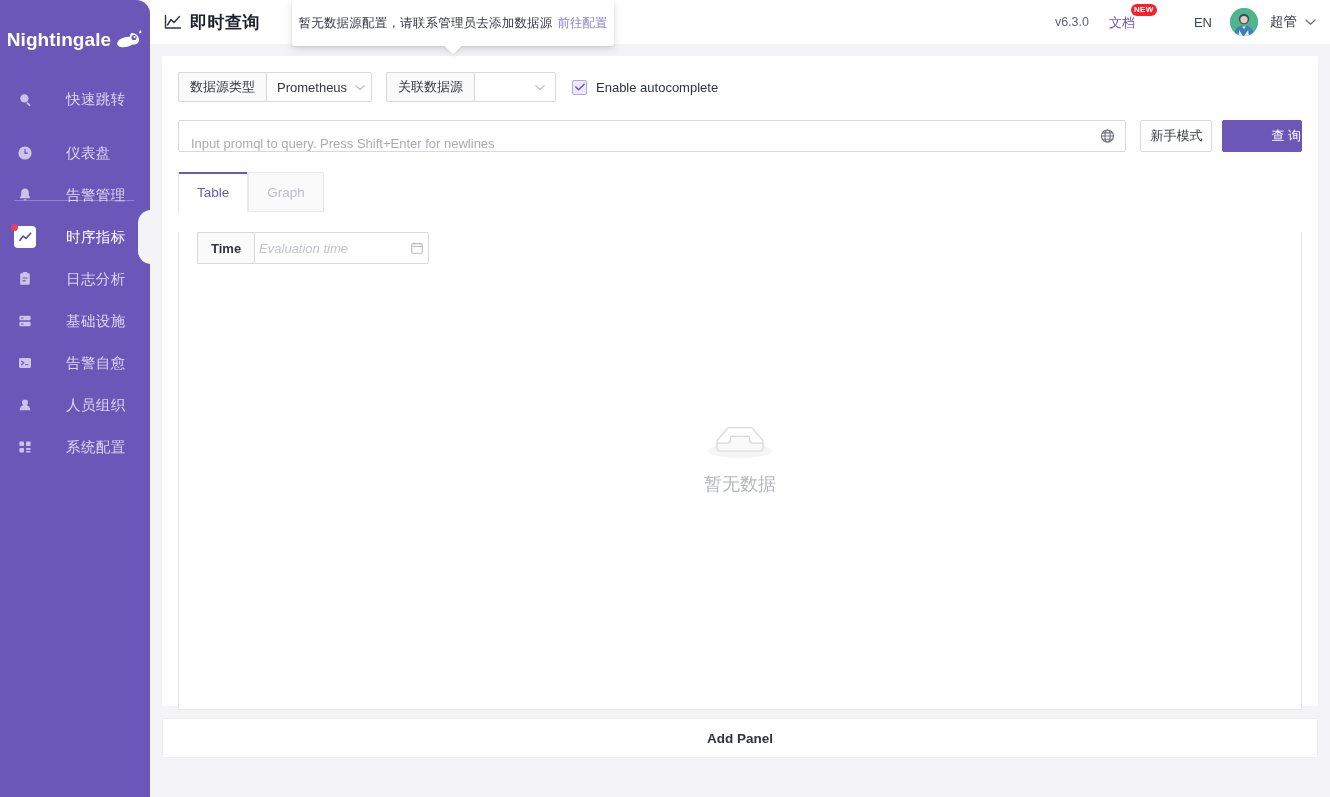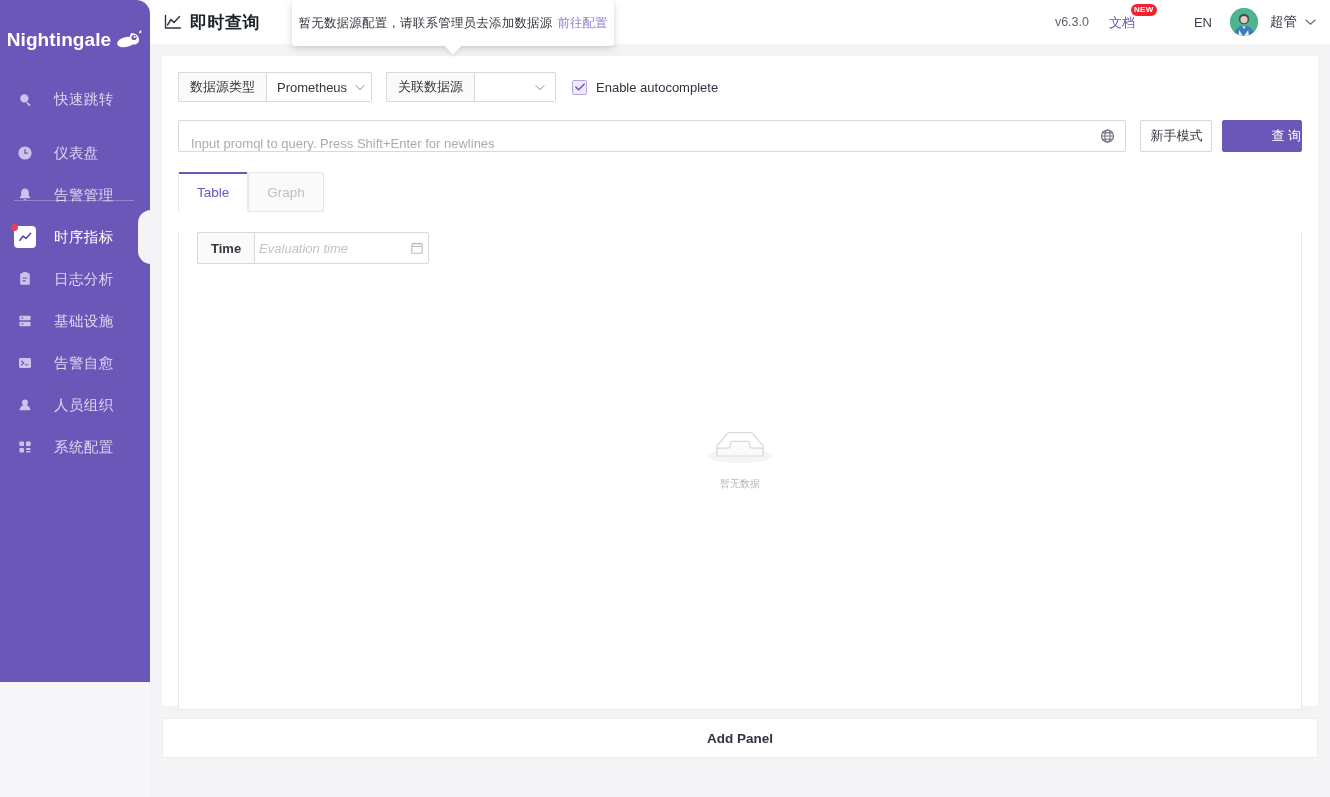--- a/index.html
+++ b/index.html
@@ -7,21 +7,21 @@
     width: 1330px; height: 797px;
     font-family: "Liberation Sans", "DejaVu Sans", sans-serif;
     background: #f7f7f9;
     overflow: hidden;
   }
   body { position: relative; }
 
   
   #sidebar {
     position: absolute; left: 0; top: 0;
-    width: 150px; height: 682px;
+    width: 150px; height: 797px;
     background: #6a57b8;
     border-top-right-radius: 14px;
     z-index: 20;
   }
   #hamburger {
     position: absolute; left: 0px; top: 2px;
     width: 14px; height: 14px;
     display: flex; flex-direction: column; justify-content: space-between;
     padding: 2px 1px;
     opacity: .55;
@@ -54,21 +54,21 @@
     padding-left: 14px;
     cursor: pointer;
   }
   .nav-item .nav-ico {
     width: 22px; height: 22px;
     display: flex; align-items: center; justify-content: center;
     color: #cdc3e8;
     flex: 0 0 22px;
   }
   .nav-item .nav-label {
-    margin-left: 18px;
+    margin-left: 30px;
     font-size: 14.5px;
     color: #ded7f2;
     letter-spacing: .4px;
     white-space: nowrap;
   }
   .nav-item.active .nav-label { color: #ffffff; }
   .nav-item.active .nav-ico {
     background: #ffffff; border-radius: 4px; color: #5a49a8;
   }
   .nav-item.active .dot {
@@ -273,21 +273,21 @@
   }
   .time-input .ph { font-size: 13px; color: #c0c3ca; }
   .time-input .cal { color: #b9bcc3; display: flex; }
 
   .empty {
     position: absolute; left: 50%; top: 50%;
     transform: translate(-50%, -50%);
     display: flex; flex-direction: column; align-items: center;
     margin-top: -14px;
   }
-  .empty-text { margin-top: 9px; font-size: 10px; color: #b4b7be; }
+  .empty-text { margin-top: 9px; font-size: 18px; color: #b4b7be; }
 
   
   #addpanel {
     position: absolute; left: 12px; top: 674px;
     width: 1156px; height: 40px;
     background: #fff;
     border: 1px solid #eeeeee;
     display: flex; align-items: center; justify-content: center;
     font-size: 13.5px; color: #2f3340; font-weight: 600;
     cursor: pointer;

